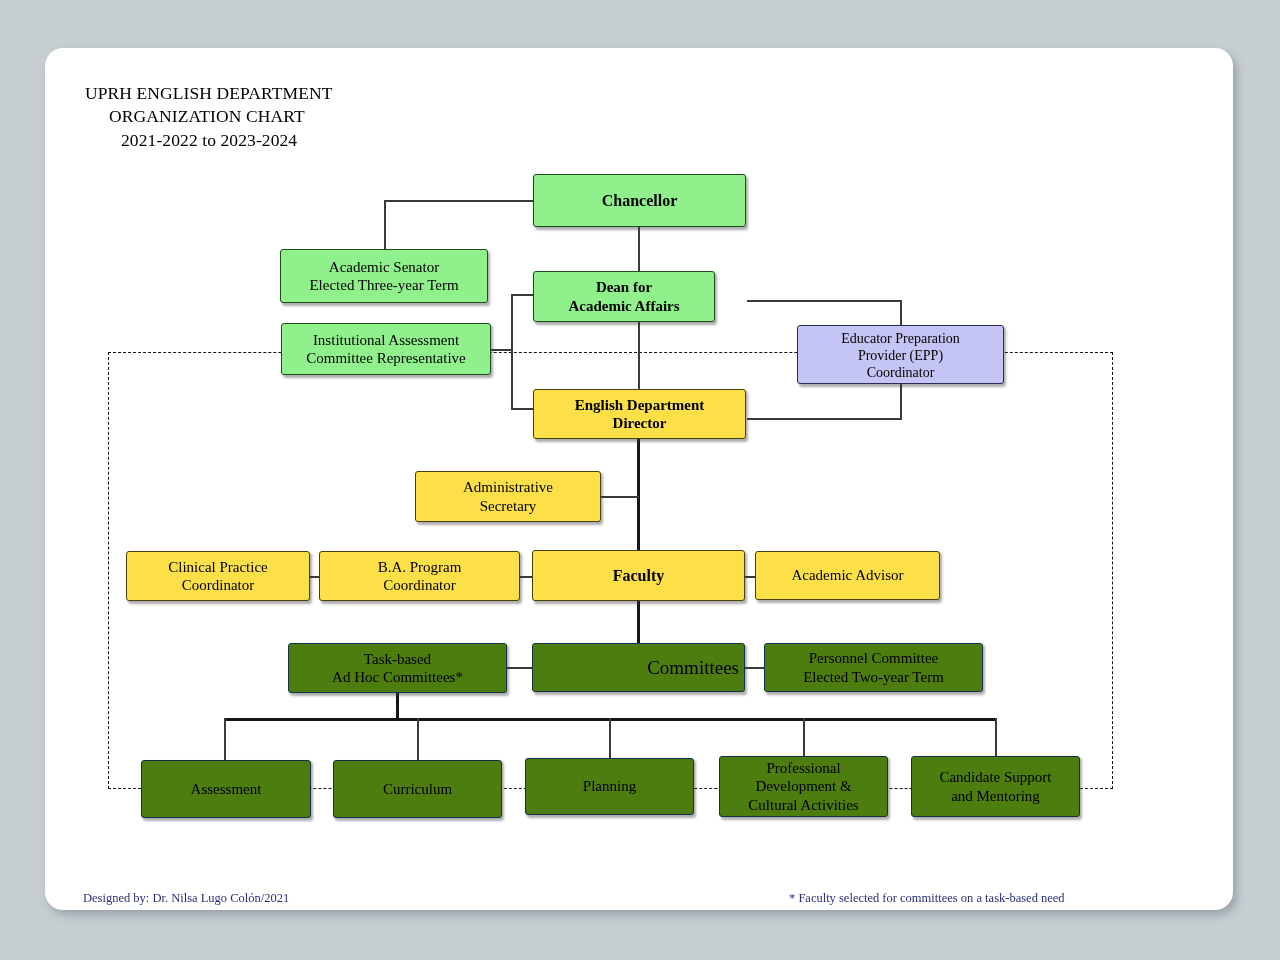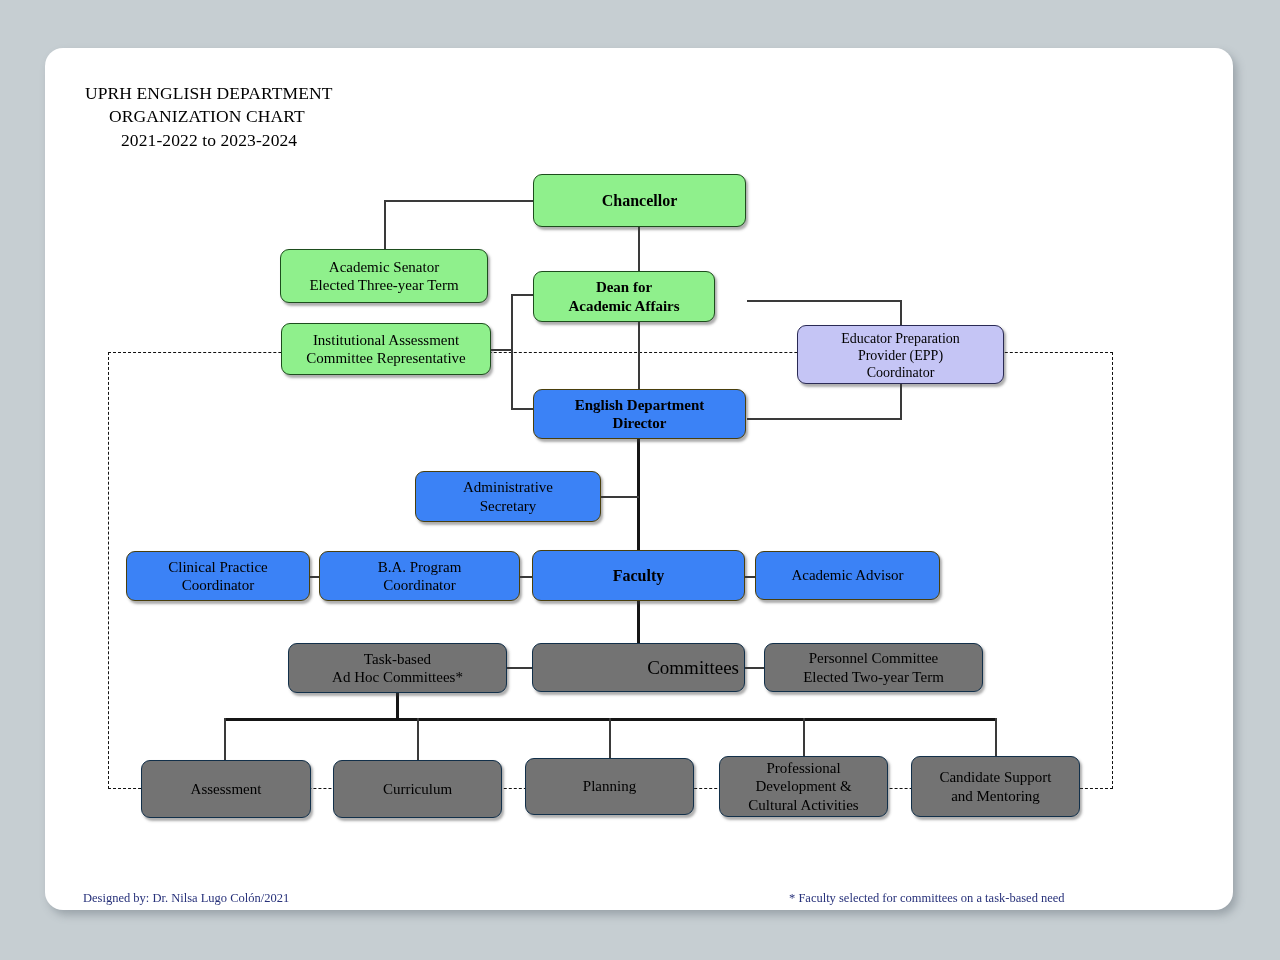--- a/index.html
+++ b/index.html
@@ -47,31 +47,31 @@
   .ln{position:absolute;background:#3a3a3a;}
   .ln.h{height:1.6px;}
   .ln.v{width:1.6px;}
   .ln.thick{background:#151515;}
   .ln.thick.h{height:2.6px;}
   .ln.thick.v{width:2.6px;}
 
   
   .node{
     position:absolute;box-sizing:border-box;
-    border:1.6px solid #1a1a1a;border-radius:9px;
+    border:1.6px solid #1a1a1a;border-radius:3px;
     display:flex;align-items:center;justify-content:center;
     text-align:center;color:#000;
     line-height:1.22;
     box-shadow:2px 2.5px 2.5px rgba(60,60,60,.42);
     padding:2px 5px;
   }
   .node .lbl{display:block;width:100%;}
   .green{background:#8ff08c;border-color:#1d4d1d;}
-  .yellow{background:#3b82f6;border-color:#4a3f0c;justify-content:flex-end;}
-  .blue{background:#737373;border-color:#12304a;}
+  .yellow{background:#fde047;border-color:#4a3f0c;justify-content:flex-end;}
+  .blue{background:#4d7c0f;border-color:#12304a;}
   .purple{background:#c5c5f5;border-color:#2a2a55;}
   .bold{font-weight:bold;}
   .fs14{font-size:14px;}
   .fs15{font-size:15px;}
   .fs16{font-size:16px;}
   .fs19{font-size:19px;}
   .fs20{font-size:16px;}
 </style>
 </head>
 <body>

